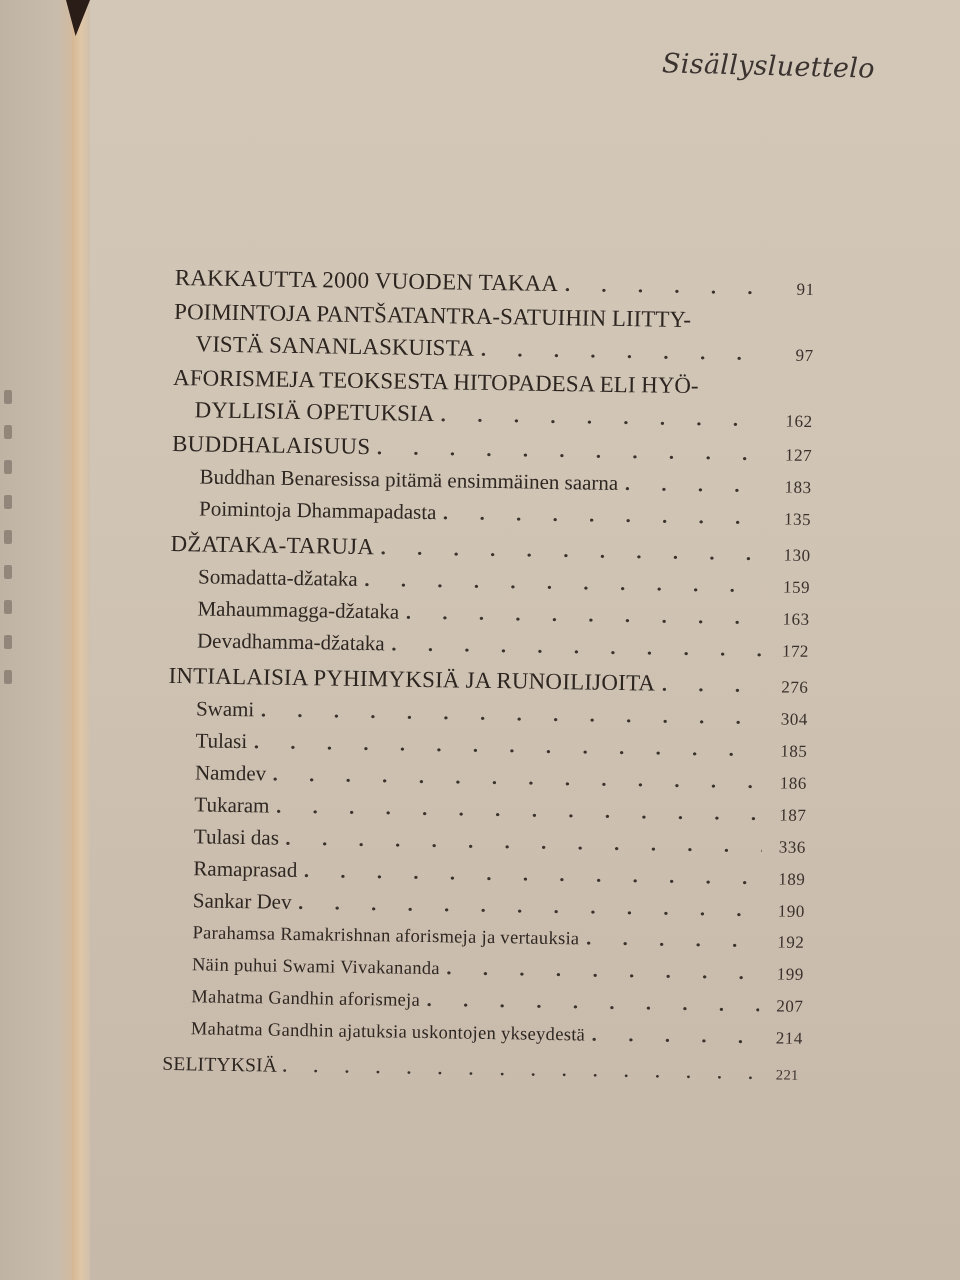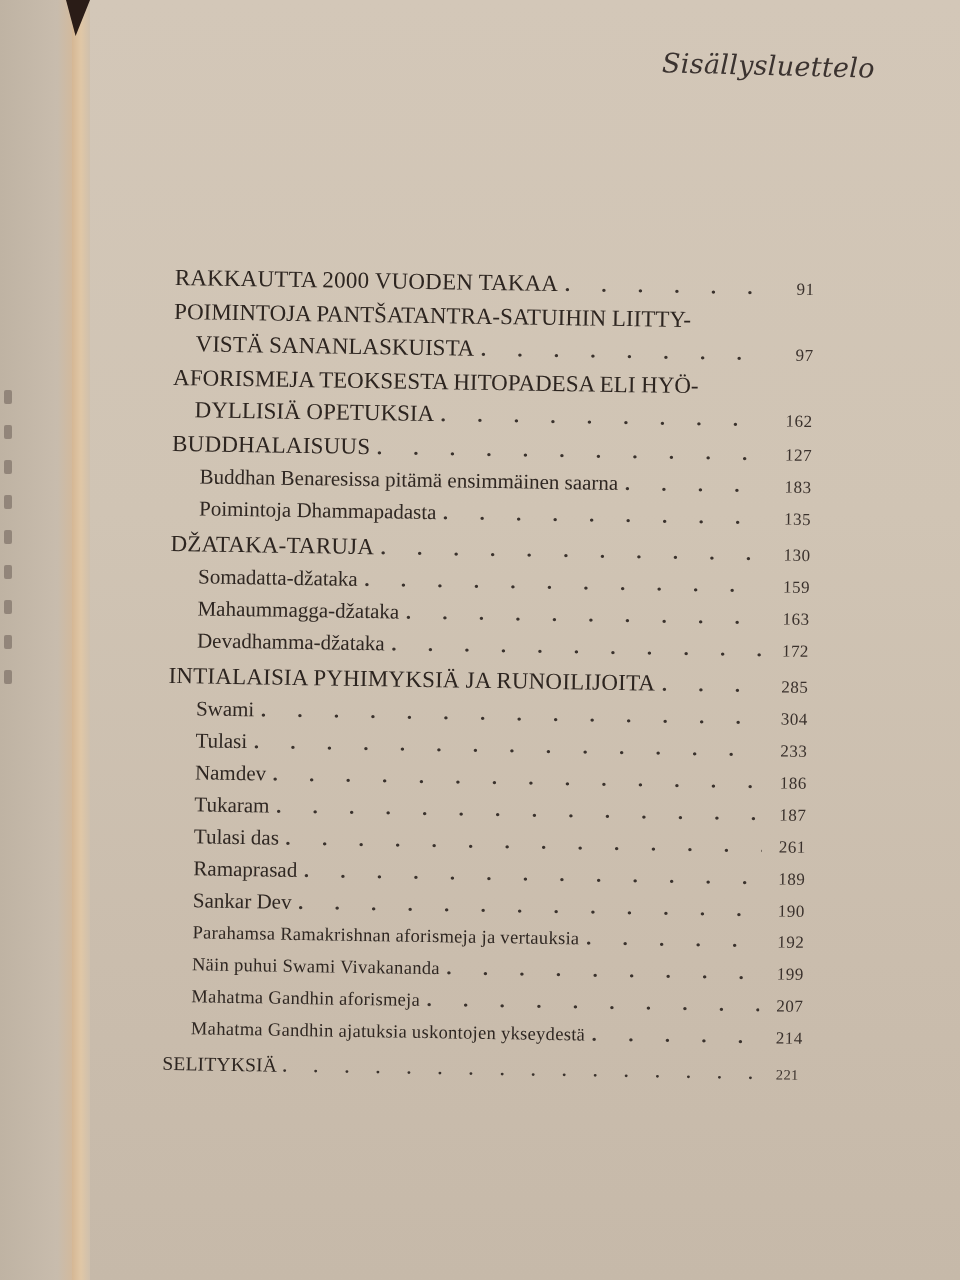--- a/index.html
+++ b/index.html
@@ -218,46 +218,46 @@
     <span class="label">Devadhamma-džataka</span>
     <span class="leader"></span>
     <span class="page-num">172</span>
   </div>
 
   <div class="gap"></div>
 
   <div class="toc-row main">
     <span class="label">INTIALAISIA PYHIMYKSIÄ JA RUNOILIJOITA</span>
     <span class="leader"></span>
-    <span class="page-num">285</span>
+    <span class="page-num">276</span>
   </div>
   <div class="toc-row sub">
     <span class="label">Swami</span>
     <span class="leader"></span>
     <span class="page-num">304</span>
   </div>
   <div class="toc-row sub">
     <span class="label">Tulasi</span>
     <span class="leader"></span>
-    <span class="page-num">233</span>
+    <span class="page-num">185</span>
   </div>
   <div class="toc-row sub">
     <span class="label">Namdev</span>
     <span class="leader"></span>
     <span class="page-num">186</span>
   </div>
   <div class="toc-row sub">
     <span class="label">Tukaram</span>
     <span class="leader"></span>
     <span class="page-num">187</span>
   </div>
   <div class="toc-row sub">
     <span class="label">Tulasi das</span>
     <span class="leader"></span>
-    <span class="page-num">261</span>
+    <span class="page-num">336</span>
   </div>
   <div class="toc-row sub">
     <span class="label">Ramaprasad</span>
     <span class="leader"></span>
     <span class="page-num">189</span>
   </div>
   <div class="toc-row sub">
     <span class="label">Sankar Dev</span>
     <span class="leader"></span>
     <span class="page-num">190</span>

